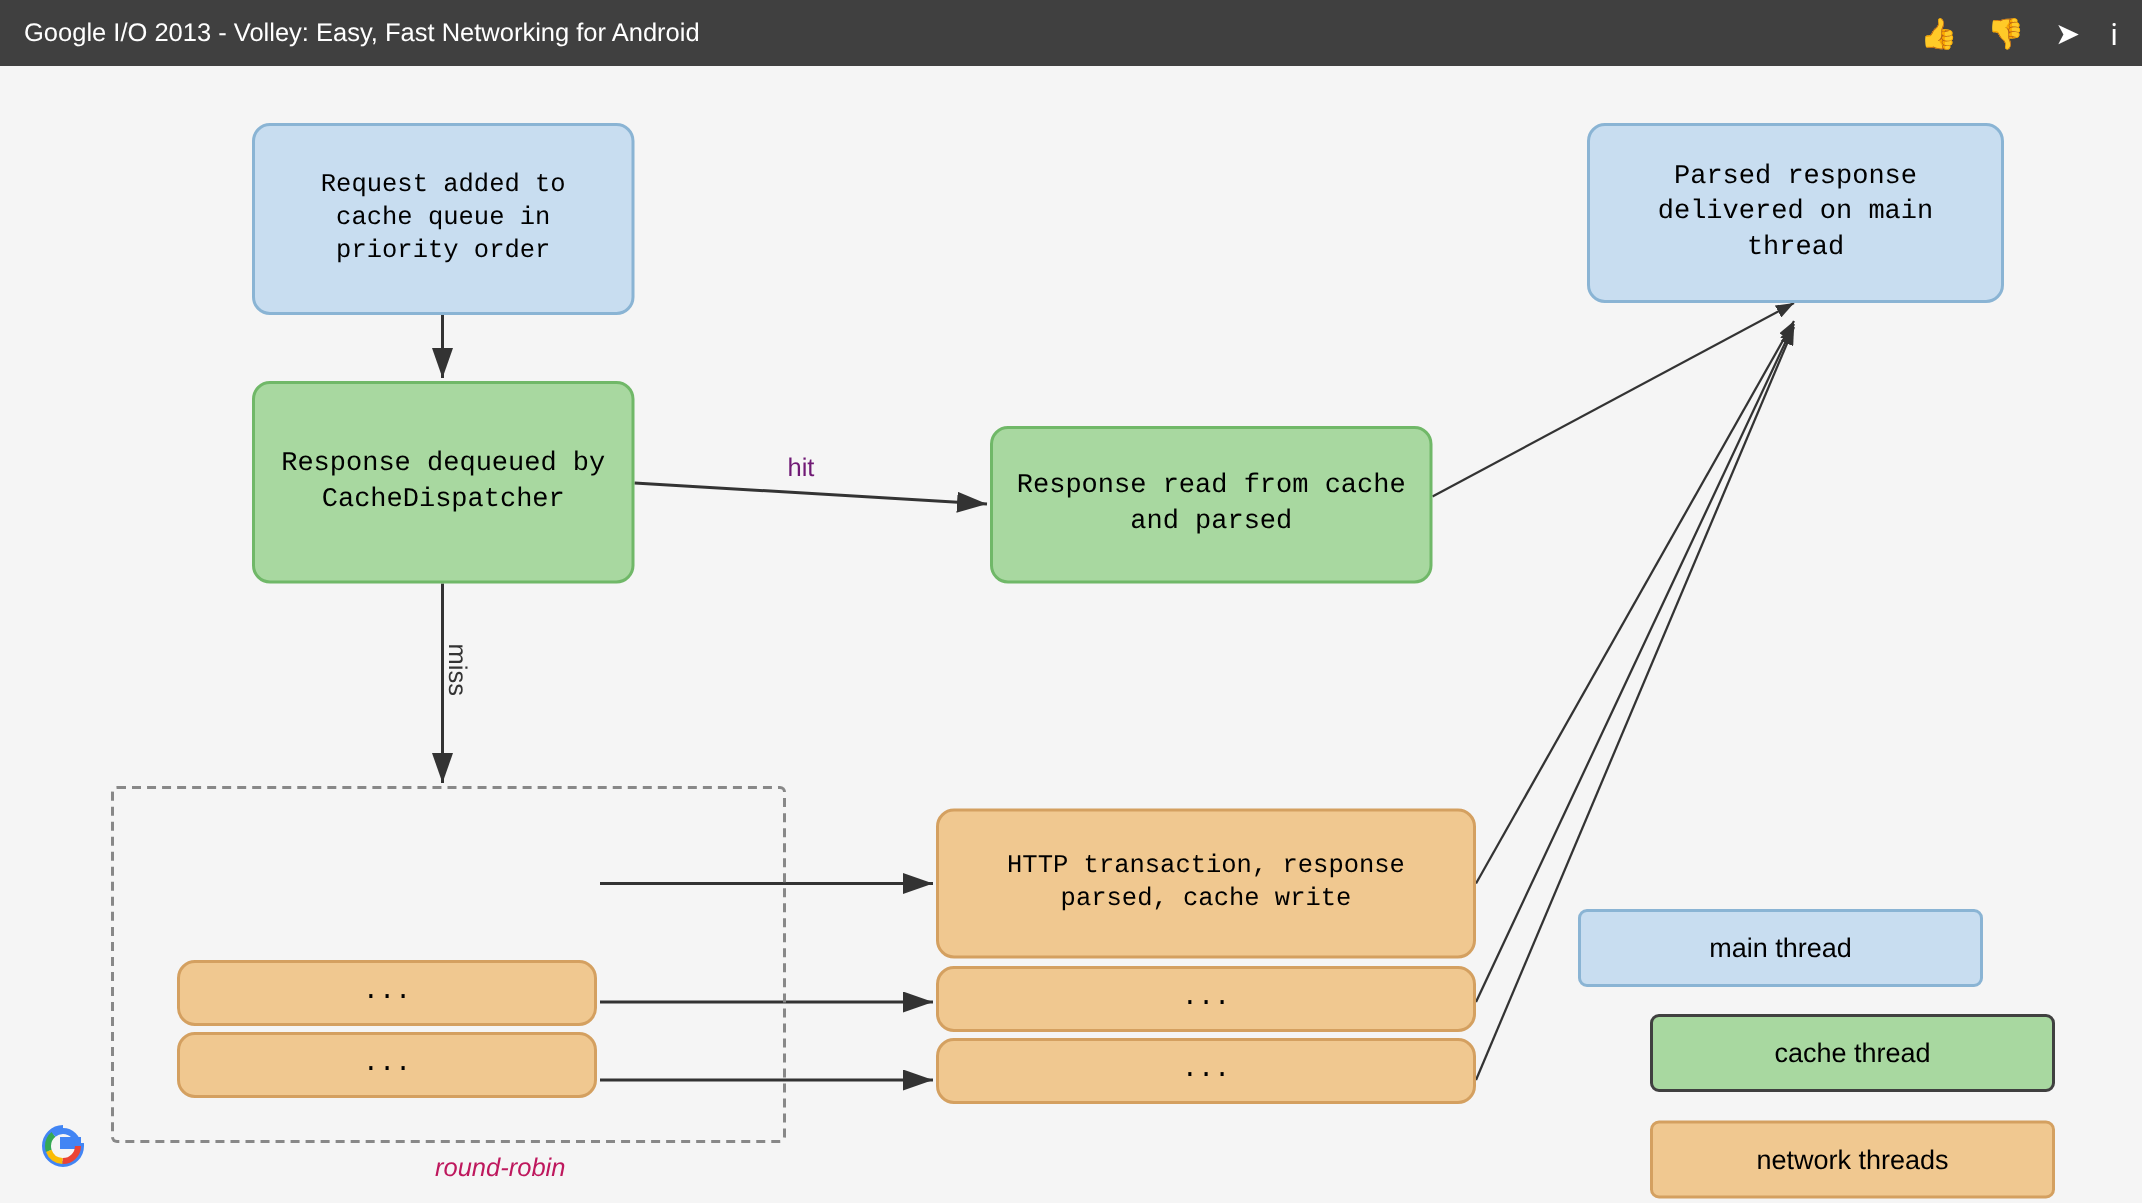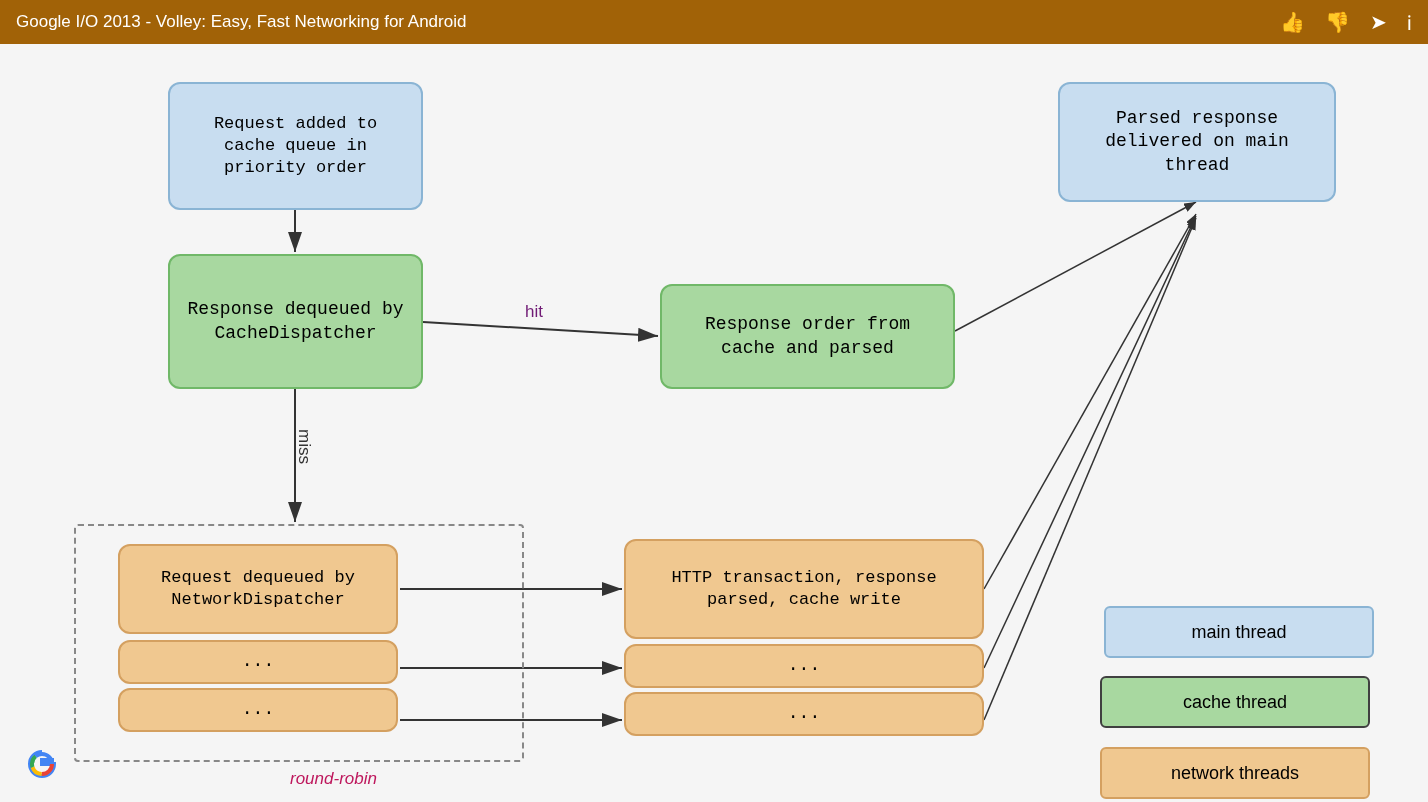--- a/index.html
+++ b/index.html
@@ -9,21 +9,21 @@
       background: #ffffff;
       font-family: Arial, sans-serif;
       overflow: hidden;
       position: relative;
     }
 
     
     #topbar {
       width: 100%;
       height: 44px;
-      background: #a16207;
+      background: #404040;
       display: flex;
       align-items: center;
       justify-content: space-between;
       padding: 0 16px;
       position: relative;
       z-index: 10;
     }
     #topbar-title {
       color: #ffffff;
       font-size: 17px;
@@ -188,30 +188,27 @@
 
   <div class="node node-blue" style="left:168px; top:38px; width:255px; height:128px; font-size:17px;">
     <span>Request added to cache queue in priority order</span>
   </div>
 
   <div class="node node-green" style="left:168px; top:210px; width:255px; height:135px; font-size:18px;">
     <span>Response dequeued by CacheDispatcher</span>
   </div>
 
   <div class="node node-green" style="left:660px; top:240px; width:295px; height:105px; font-size:18px;">
-    <span>Response order from cache and parsed</span>
+    <span>Response read from cache and parsed</span>
   </div>
 
   <div class="node node-blue" style="left:1058px; top:38px; width:278px; height:120px; font-size:18px;">
     <span>Parsed response delivered on main thread</span>
   </div>
 
-  <div class="node node-orange" style="left:118px; top:500px; width:280px; height:90px; font-size:17px;">
-    <span>Request dequeued by NetworkDispatcher</span>
-  </div>
 
   <div class="node node-orange" style="left:118px; top:596px; width:280px; height:44px; font-size:18px;">
     <span>...</span>
   </div>
 
   <div class="node node-orange" style="left:118px; top:644px; width:280px; height:44px; font-size:18px;">
     <span>...</span>
   </div>
 
   <div class="node node-orange" style="left:624px; top:495px; width:360px; height:100px; font-size:17px;">
@@ -227,21 +224,21 @@
   </div>
 
   <div class="label-text" style="left:525px; top:258px; font-size:17px; color:#701a75;">hit</div>
 
   <div class="label-text" style="left:304px; top:375px; font-size:17px; color:#333; transform: rotate(90deg); transform-origin: left center;">
     <span>miss</span>
   </div>
 
   <div id="round-robin-label" style="left:290px; top:725px;">round-robin</div>
 
-  <div class="legend-item legend-blue" style="left:1104px; top:562px; width:270px; height:52px; font-size:18px;">
+  <div class="legend-item legend-blue" style="left:1052px; top:562px; width:270px; height:52px; font-size:18px;">
     <span>main thread</span>
   </div>
 
   <div class="legend-item legend-green" style="left:1100px; top:632px; width:270px; height:52px; font-size:18px;">
     <span>cache thread</span>
   </div>
 
   <div class="legend-item legend-orange" style="left:1100px; top:703px; width:270px; height:52px; font-size:18px;">
     <span>network threads</span>
   </div>

